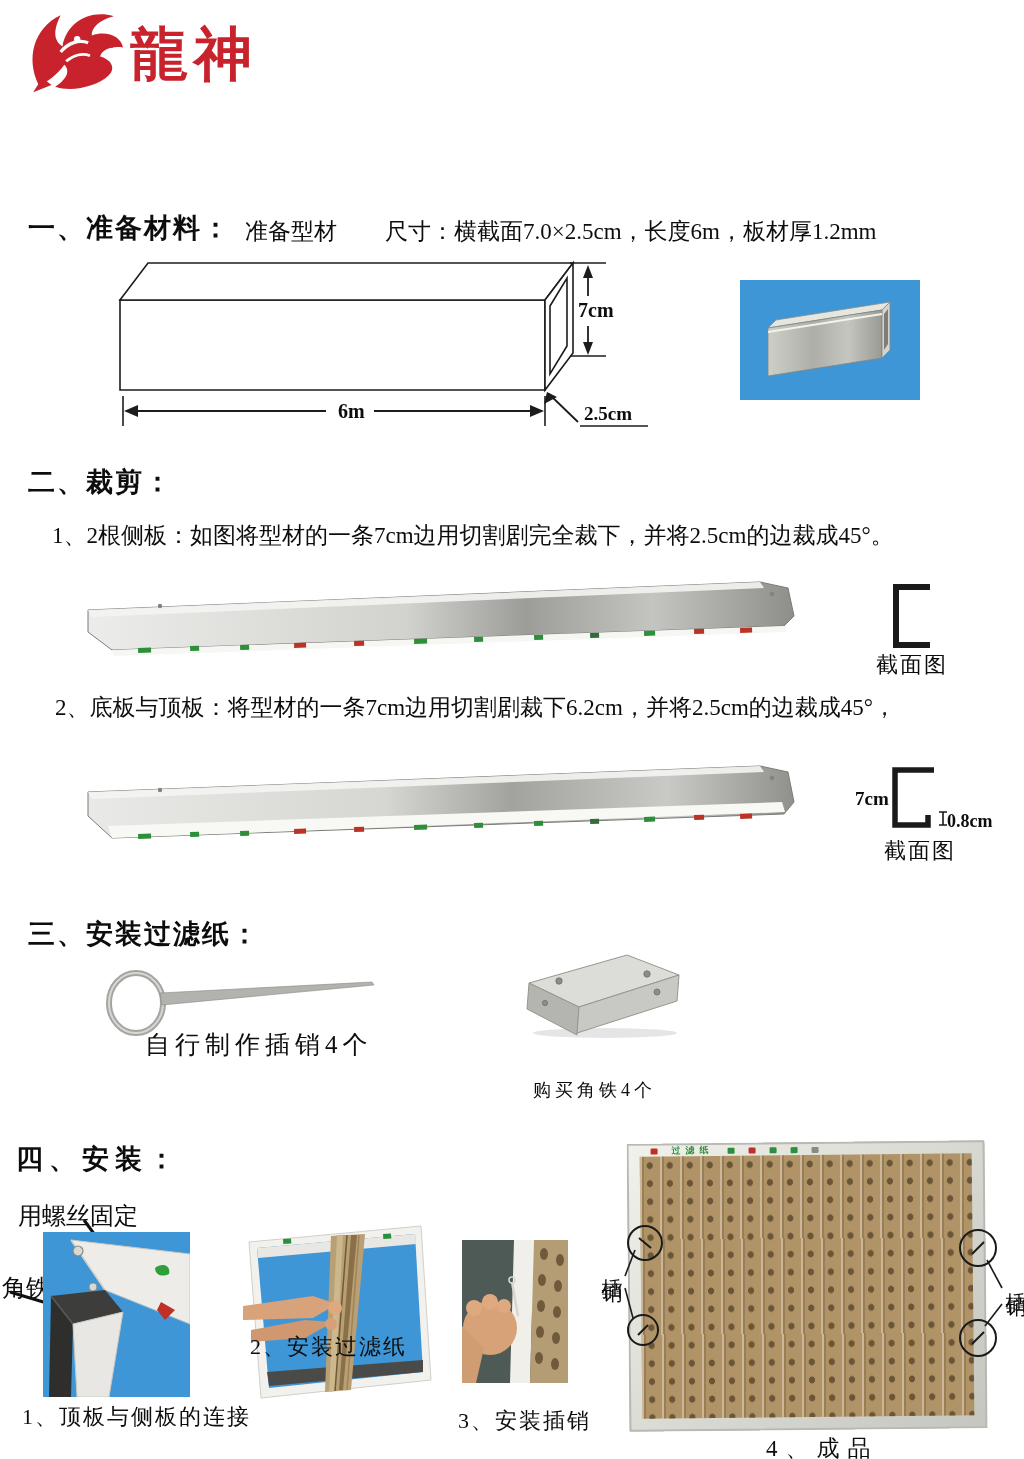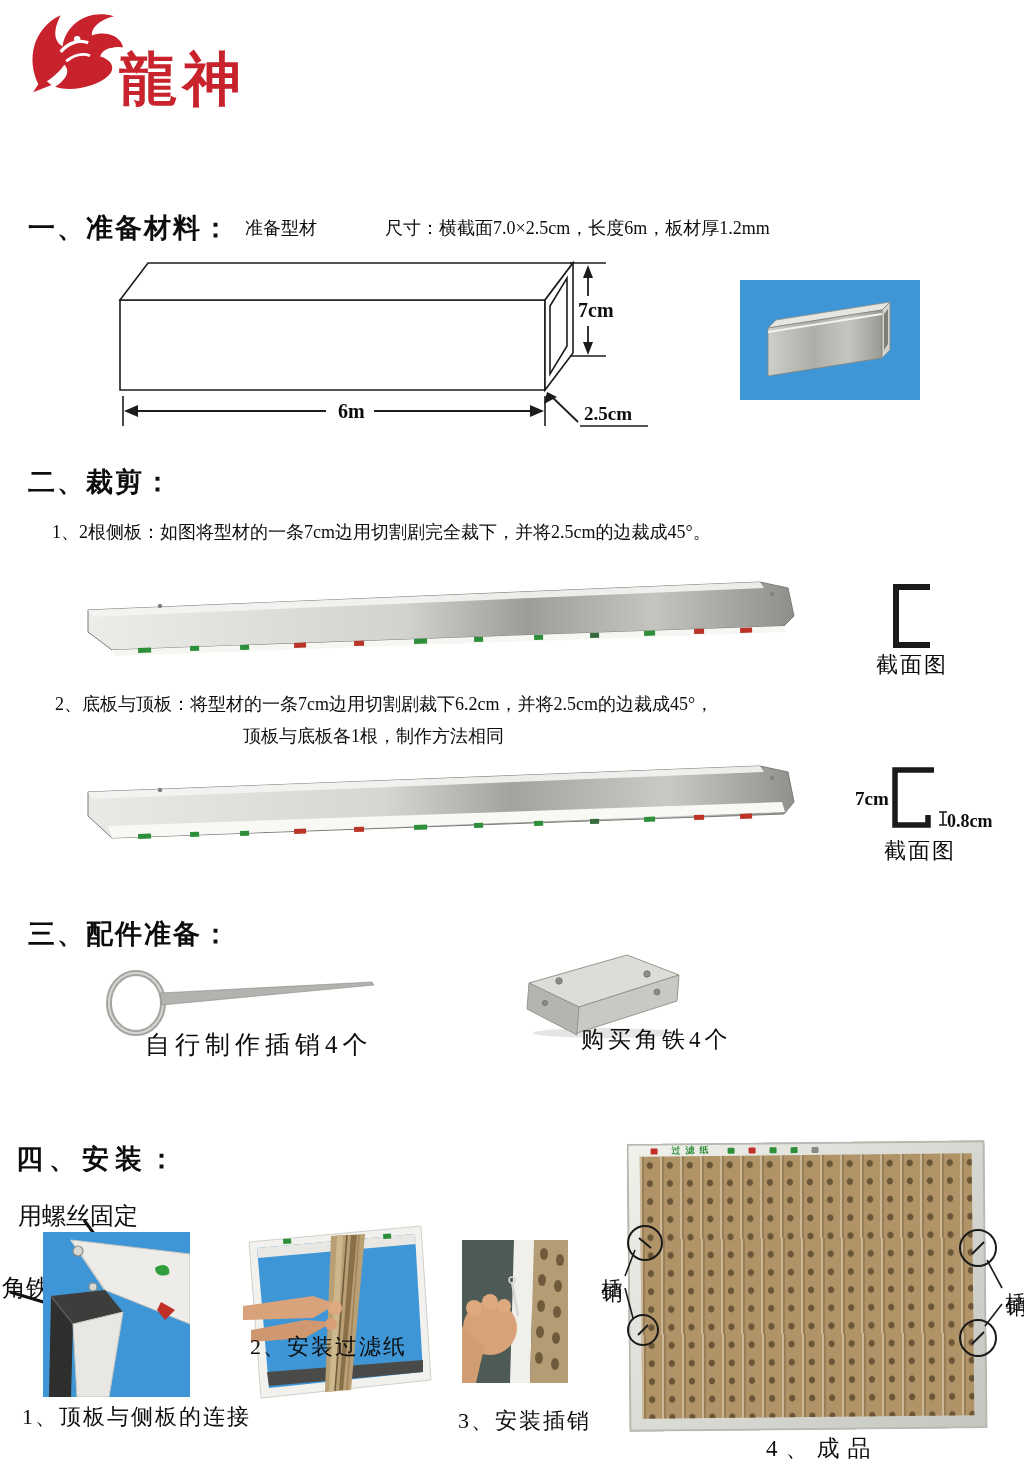--- a/index.html
+++ b/index.html
@@ -3,21 +3,21 @@
 <meta charset="utf-8">
 <style>
   html,body{margin:0;padding:0;background:#ffffff;}
   .page{position:relative;width:1024px;height:1459px;background:#ffffff;overflow:hidden;
         font-family:"Liberation Serif","DejaVu Serif",serif;color:#111;}
   .abs{position:absolute;}
   .hd-brand{font-size:58px;font-weight:bold;color:#c8232c;letter-spacing:6px;}
   .hd-suffix{font-size:40px;font-weight:bold;color:#151515;letter-spacing:14px;}
   .doc-title{font-size:46px;font-weight:bold;letter-spacing:12px;color:#0d0d0d;white-space:nowrap;}
   .sec-head{font-size:27px;font-weight:bold;color:#0d0d0d;letter-spacing:2px;white-space:nowrap;}
-  .body-txt{font-size:18px;color:#0d0d0d;white-space:nowrap;}
+  .body-txt{font-size:23px;color:#0d0d0d;white-space:nowrap;}
   .small-note{font-size:24px;color:#0d0d0d;white-space:nowrap;}
   .caption{font-size:22px;color:#0d0d0d;white-space:nowrap;letter-spacing:2px;}
   .vert-label{font-size:21px;color:#0d0d0d;writing-mode:vertical-rl;text-orientation:upright;letter-spacing:4px;}
   svg text{font-family:"Liberation Serif","DejaVu Serif",serif;}
   .photo-blue{background:#3f96d6;}
   .prod-frame{background:linear-gradient(135deg,#f2f2ec 0%,#dcdcd6 45%,#c6c6c0 100%);
               box-shadow:inset 0 0 0 2px #b9b9b3;}
   .prod-filter{position:absolute;left:13px;top:13px;right:13px;bottom:13px;
      background-color:#b09468;
      background-image:
@@ -41,21 +41,21 @@
                C82,17 73,26 74,34 C90,28 106,35 108,47 C96,45 85,49 83,57
                C95,60 101,70 92,78 C79,90 52,96 34,90 C48,81 50,72 44,66
                C36,77 26,85 16,88 Z" fill="#c8232c"></path>
       <path d="M40,52 C48,42 60,38 70,42" stroke="#ffffff" stroke-width="3.5" fill="none"></path>
       <path d="M46,62 C54,55 64,53 72,56" stroke="#ffffff" stroke-width="3" fill="none"></path>
       <circle cx="58" cy="38" r="3.5" fill="#ffffff"></circle>
       <path d="M10,96 L30,88 L20,80 Z" fill="#c8232c"></path>
     </svg>
   </div>
   <div class="abs" style="left:106px;top:36px;font-size:13px;color:#c8232c;font-weight:bold;">®</div>
-  <div class="abs hd-brand" style="left:119px;top:16px;margin-top:25px;">龍神</div>
+  <div class="abs hd-brand" style="left:130px;top:16px;">龍神</div>
 
 
   <div class="abs sec-head" style="left:28px;top:210px;font-family:Liberation Mono, monospace;">一、准备材料：</div>
   <div class="abs body-txt" style="left:245px;top:216px;">准备型材</div>
   <div class="abs body-txt" style="left:385px;top:216px;">尺寸：横截面7.0×2.5cm，长度6m，板材厚1.2mm</div>
 
   <div class="abs" style="left:100px;top:250px;width:580px;height:190px;">
     <svg width="580" height="190" viewBox="0 0 580 190">
       <g stroke="#1c1c1c" stroke-width="1.6" fill="#ffffff">
         <polygon points="20,50 445,50 445,140 20,140"></polygon>
@@ -142,21 +142,20 @@
   </div>
 
   <div class="abs" style="left:888px;top:582px;width:48px;height:70px;">
     <svg width="48" height="70" viewBox="0 0 48 70">
       <path d="M42,5 L8,5 L8,63 L42,63" stroke="#1a1a1a" stroke-width="6" fill="none"></path>
     </svg>
   </div>
   <div class="abs caption" style="left:876px;top:650px;">截面图</div>
 
   <div class="abs body-txt" style="left:55px;top:692px;">2、底板与顶板：将型材的一条7cm边用切割剧裁下6.2cm，并将2.5cm的边裁成45°，</div>
-  <div class="abs body-txt" style="left:243px;top:724px;">顶板与底板各1根，制作方法相同</div>
 
   <div class="abs" style="left:72px;top:760px;width:745px;height:85px;">
     <svg width="745" height="85" viewBox="0 0 745 85">
       <defs>
         <linearGradient id="metal2" x1="0" y1="0" x2="1" y2="0">
           <stop offset="0" stop-color="#e9e9e7"></stop>
             <stop offset="0.42" stop-color="#d6d6d2"></stop>
           <stop offset="0.6" stop-color="#a2a29e"></stop>
             <stop offset="0.82" stop-color="#c9c9c5"></stop>
           <stop offset="1" stop-color="#90908c"></stop>
@@ -187,21 +186,21 @@
   <div class="abs small-note" style="left:855px;top:788px;font-weight:bold;font-size:19px;">7cm</div>
   <div class="abs" style="left:888px;top:766px;width:64px;height:66px;">
     <svg width="64" height="66" viewBox="0 0 64 66">
       <path d="M46,4 L7,4 L7,59 L40,59 L40,49" stroke="#1a1a1a" stroke-width="5.5" fill="none"></path>
       <path d="M51,46 L59,46 M55,46 L55,59 M51,59 L59,59" stroke="#1a1a1a" stroke-width="1.6" fill="none"></path>
     </svg>
   </div>
   <div class="abs small-note" style="left:947px;top:811px;font-weight:bold;font-size:18px;">0.8cm</div>
   <div class="abs caption" style="left:884px;top:836px;">截面图</div>
 
-  <div class="abs sec-head" style="left:28px;top:916px;">三、配件准备：</div>
+  <div class="abs sec-head" style="left:28px;top:916px;">三、安装过滤纸：</div>
 
   <div class="abs" style="left:100px;top:965px;width:280px;height:72px;">
     <svg width="280" height="72" viewBox="0 0 280 72">
       <ellipse cx="36" cy="38" rx="27" ry="30" fill="none" stroke="#a4a4a0" stroke-width="6"></ellipse>
       <ellipse cx="36" cy="38" rx="27" ry="30" fill="none" stroke="#d6d6d2" stroke-width="2"></ellipse>
       <polygon points="60,28 272,17 274,20 62,40" fill="#b2b2ae" stroke="#8a8a86" stroke-width="0.6"></polygon>
     </svg>
   </div>
   <div class="abs body-txt" style="left:145px;top:1028px;font-size:25px;letter-spacing:5px;">自行制作插销4个</div>
 
@@ -210,21 +209,21 @@
       <ellipse cx="90" cy="88" rx="72" ry="5" fill="rgba(0,0,0,0.10)"></ellipse>
       <polygon points="14,38 112,10 164,30 64,62" fill="#dcdcd8" stroke="#97978f" stroke-width="1"></polygon>
       <polygon points="14,38 64,62 62,90 12,64" fill="#b4b4b0" stroke="#97978f" stroke-width="1"></polygon>
       <polygon points="64,62 164,30 162,56 62,88" fill="#c8c8c4" stroke="#97978f" stroke-width="1"></polygon>
       <circle cx="44" cy="36" r="3.2" fill="#8c8c88" stroke="#6e6e6a" stroke-width="0.8"></circle>
       <circle cx="132" cy="29" r="3.2" fill="#8c8c88" stroke="#6e6e6a" stroke-width="0.8"></circle>
       <circle cx="30" cy="58" r="2.6" fill="#8c8c88" stroke="#6e6e6a" stroke-width="0.8"></circle>
       <circle cx="142" cy="47" r="3" fill="#8c8c88" stroke="#6e6e6a" stroke-width="0.8"></circle>
     </svg>
   </div>
-  <div class="abs body-txt" style="left:533px;top:1024px;font-size:23px;letter-spacing:4px;margin-left:48px;">购买角铁4个</div>
+  <div class="abs body-txt" style="left:533px;top:1078px;font-size:18px;letter-spacing:4px;">购买角铁4个</div>
 
   <div class="abs sec-head" style="left:16px;top:1141px;letter-spacing:6px;">四、安装：</div>
 
   <div class="abs small-note" style="left:18px;top:1200px;">用螺丝固定</div>
   <div class="abs" style="left:78px;top:1218px;width:34px;height:34px;">
     <svg width="34" height="34" viewBox="0 0 34 34">
       <line x1="6" y1="2" x2="22" y2="24" stroke="#111" stroke-width="3"></line>
       <polygon points="26,32 12,24 24,16" fill="#111"></polygon>
     </svg>
   </div>

